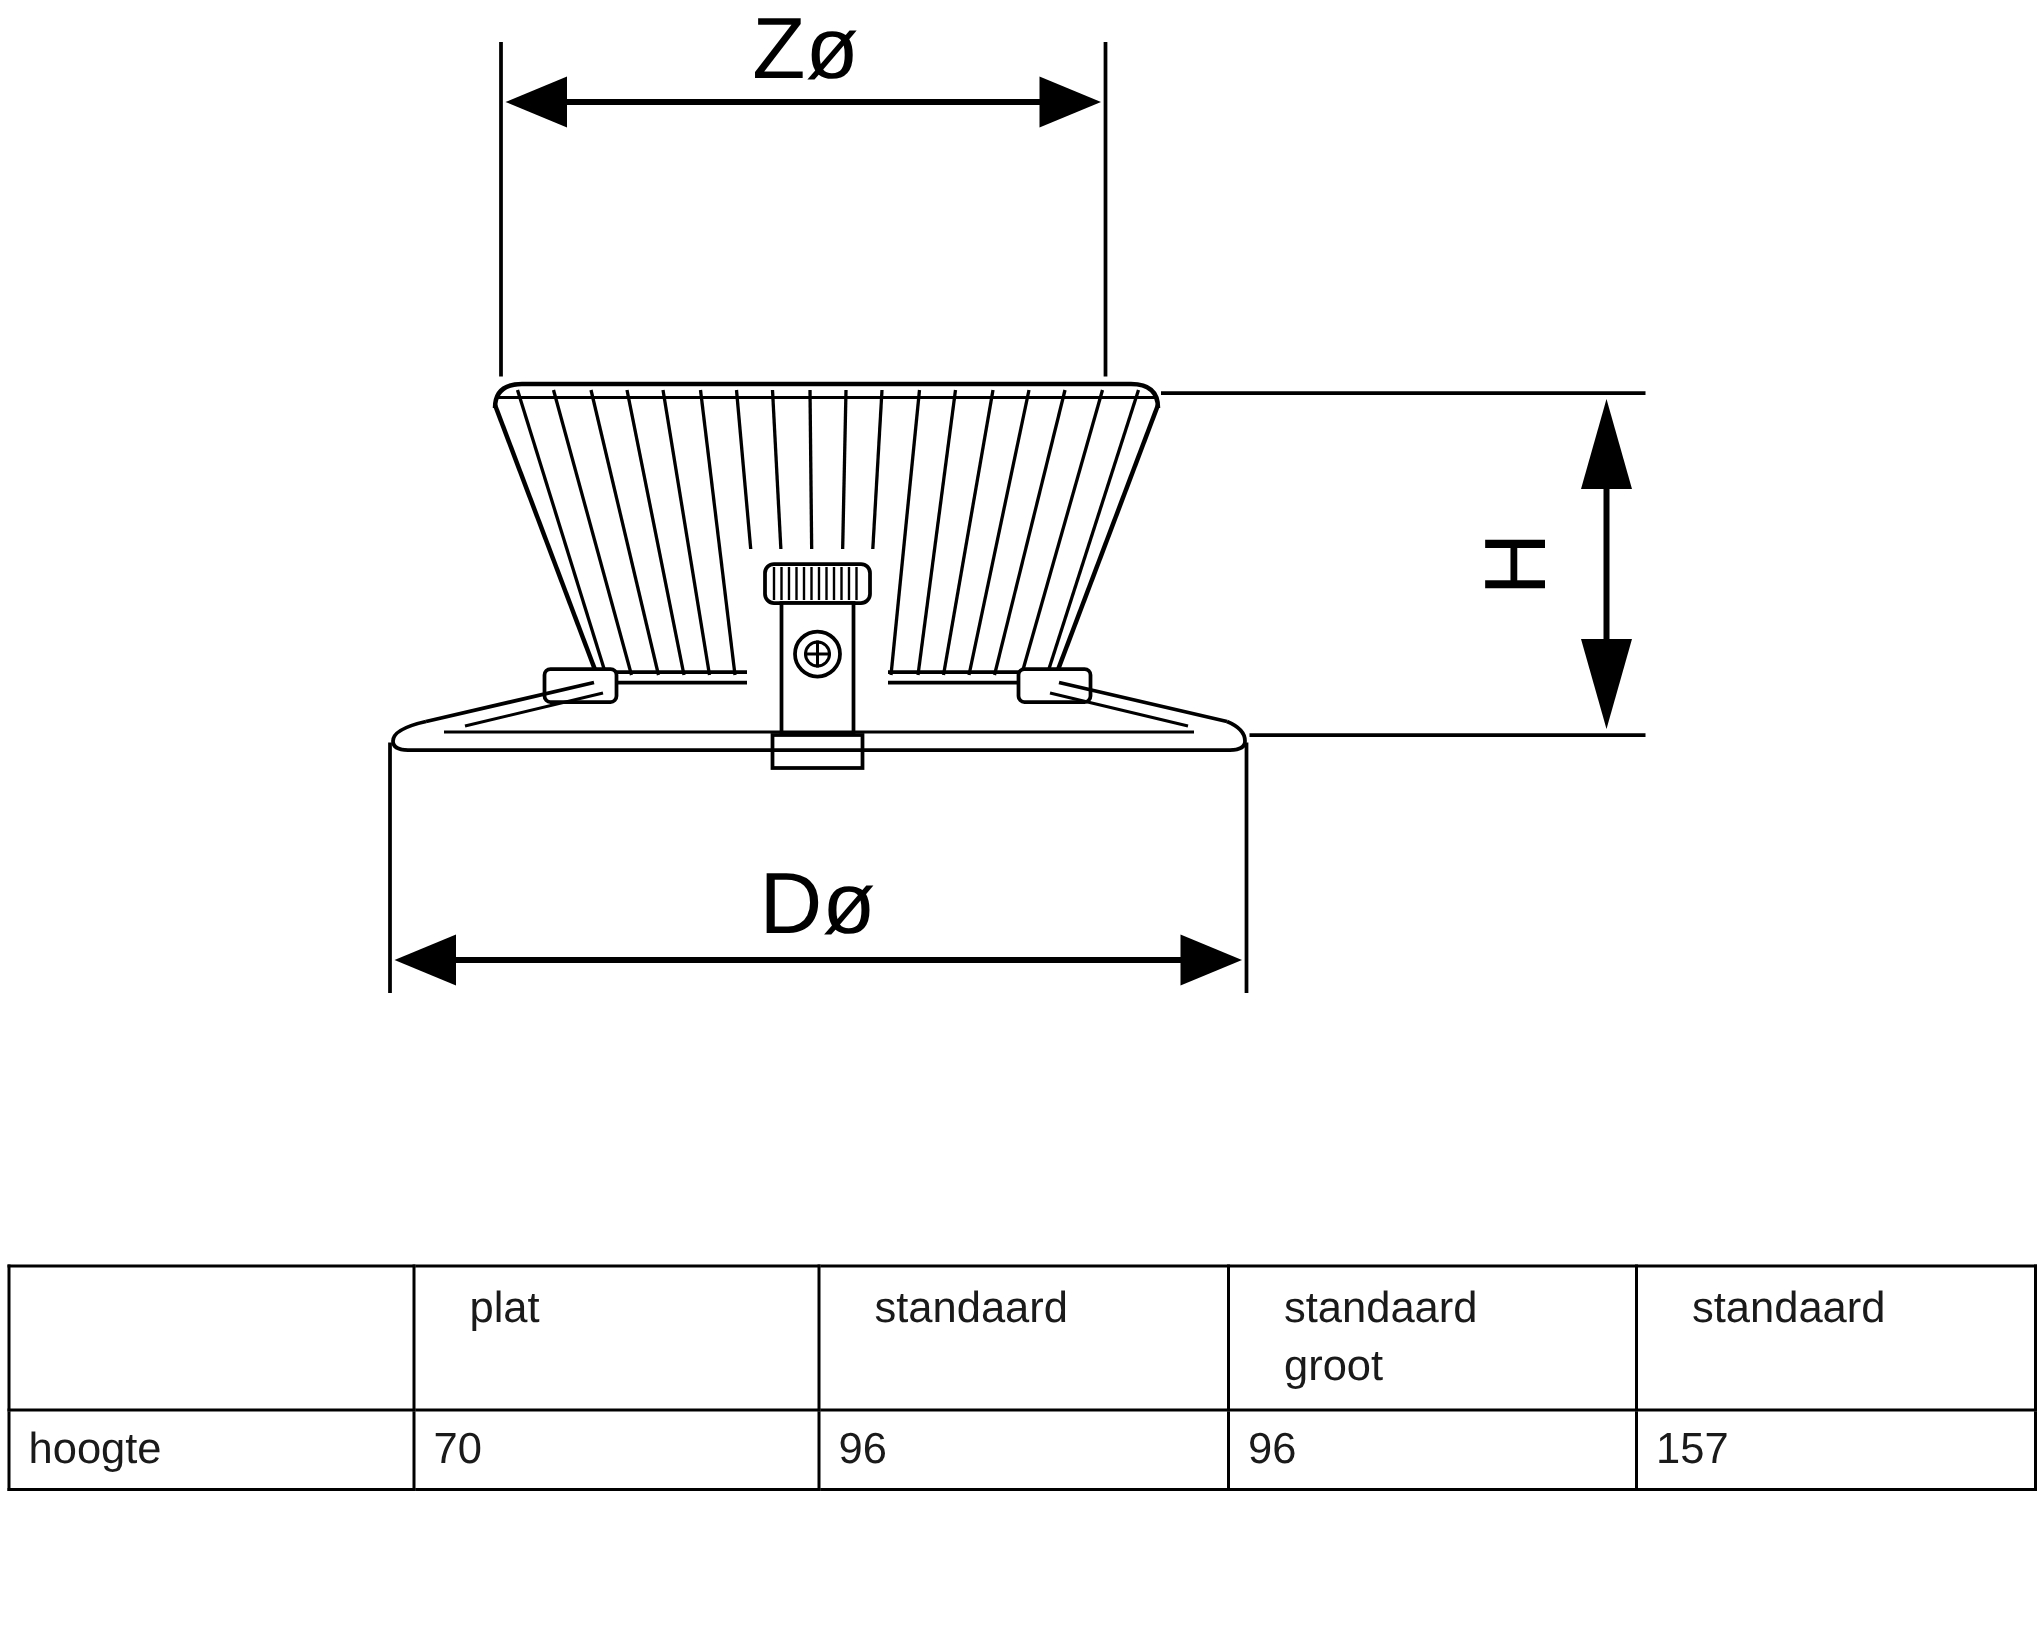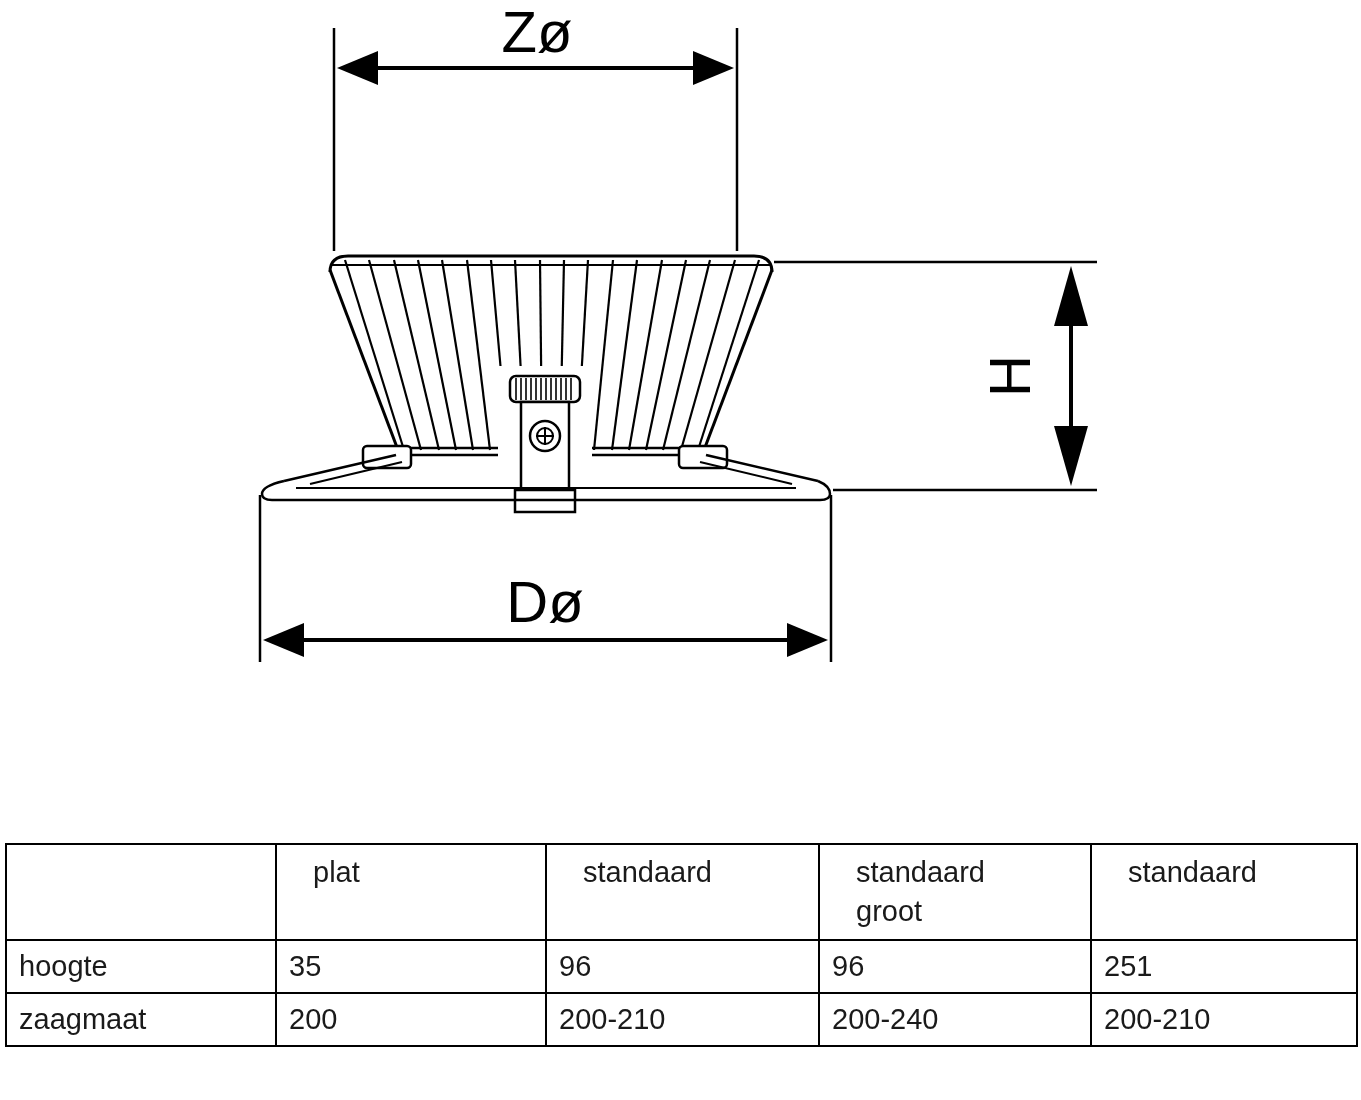--- a/index.html
+++ b/index.html
@@ -165,28 +165,21 @@
         <th>plat</th>
         <th>standaard</th>
         <th>standaard
 groot</th>
         <th>standaard</th>
       </tr>
     </thead>
     <tbody>
       <tr>
         <td>hoogte</td>
-        <td>35</td>
+        <td>70</td>
         <td>96</td>
         <td>96</td>
-        <td>251</td>
-      </tr>
-      <tr>
-        <td>zaagmaat</td>
-        <td>200</td>
-        <td>200-210</td>
-        <td>200-240</td>
-        <td>200-210</td>
+        <td>157</td>
       </tr>
     </tbody>
   </table>
 
 </div>
 
 </body></html>

